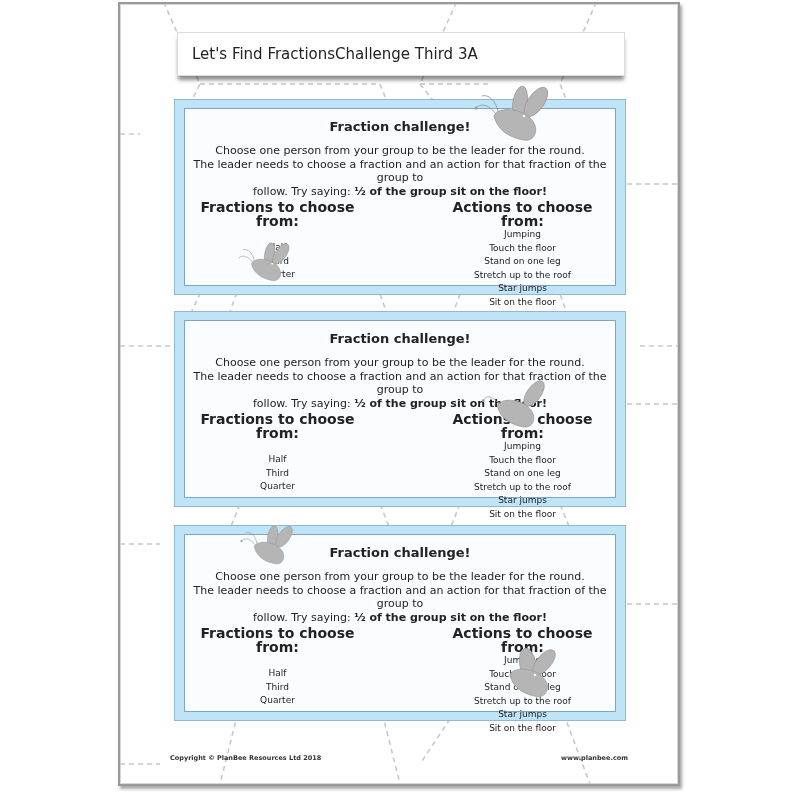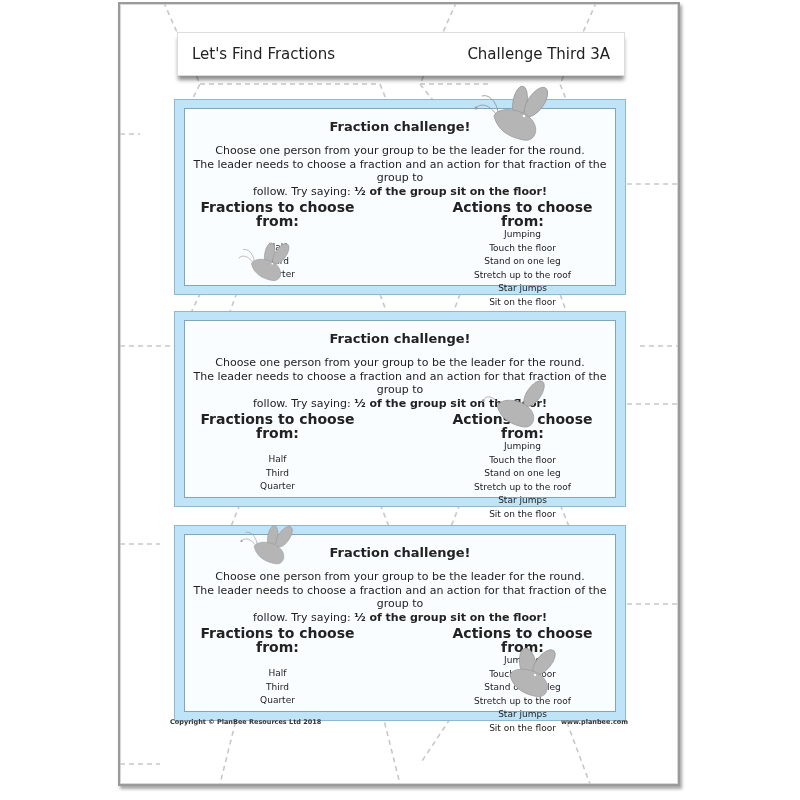--- a/index.html
+++ b/index.html
@@ -11,21 +11,21 @@
       position:absolute; left:118px; top:2px; width:558px; height:780px;
       background:#fff; border:2px solid #9a9a9a;
       box-shadow: 2px 3px 3px rgba(0,0,0,0.35), inset 0 0 0 1px #d8d8d8;
       overflow:hidden;
     }
     .hexbg { position:absolute; left:0; top:0; width:100%; height:100%; pointer-events:none; }
     .header {
       position:absolute; left:57px; top:28px; width:448px; height:44px;
       background:#fff; border:1px solid #dcdcdc;
       box-shadow: 0 5px 4px -1px rgba(0,0,0,0.45);
-      display:flex; align-items:center; justify-content:space-between;
+      display:flex; align-items:center; 
       padding:0 14px; box-sizing:border-box;
       font-size:15px; color:#222; z-index:2;
     }
     .card {
       position:absolute; left:54px; width:452px; height:196px;
       background:#bfe3f7; border:1px solid #8fb8d0; box-sizing:border-box; z-index:2;
     }
     .card-inner {
       position:absolute; left:9px; top:8px; right:9px; bottom:8px;
       background:rgba(255,255,255,0.92); border:1px solid #7fa6bd;
@@ -35,21 +35,21 @@
     .card-text { font-size:11px; line-height:13.5px; margin-top:10px; padding:0 6px; }
     .card-text b { font-weight:bold; }
     .cols { position:absolute; left:0; right:0; top:92px; display:flex; }
     .col { flex:1; text-align:center; font-size:9px; line-height:13.5px; }
     .col-head { font-weight:bold; font-size:14px; }
     .col.left .col-list { margin-top:13px; }
     .col.left { padding-right:30px; }
     .col.right { padding-left:30px; }
     .bee { position:absolute; z-index:3; pointer-events:none; }
     .footer {
-      position:absolute; left:50px; right:50px; top:714px;
+      position:absolute; left:50px; right:50px; top:750px;
       display:flex; justify-content:space-between;
       font-size:6.5px; font-weight:bold; color:#333; z-index:2;
     }
   </style>
 </head>
 <body>
 
 <div class="page">
   <svg class="hexbg" width="558" height="780" viewBox="0 0 558 780">
     <g fill="none" stroke="#c8c8c8" stroke-width="1.6" stroke-dasharray="5,4">

